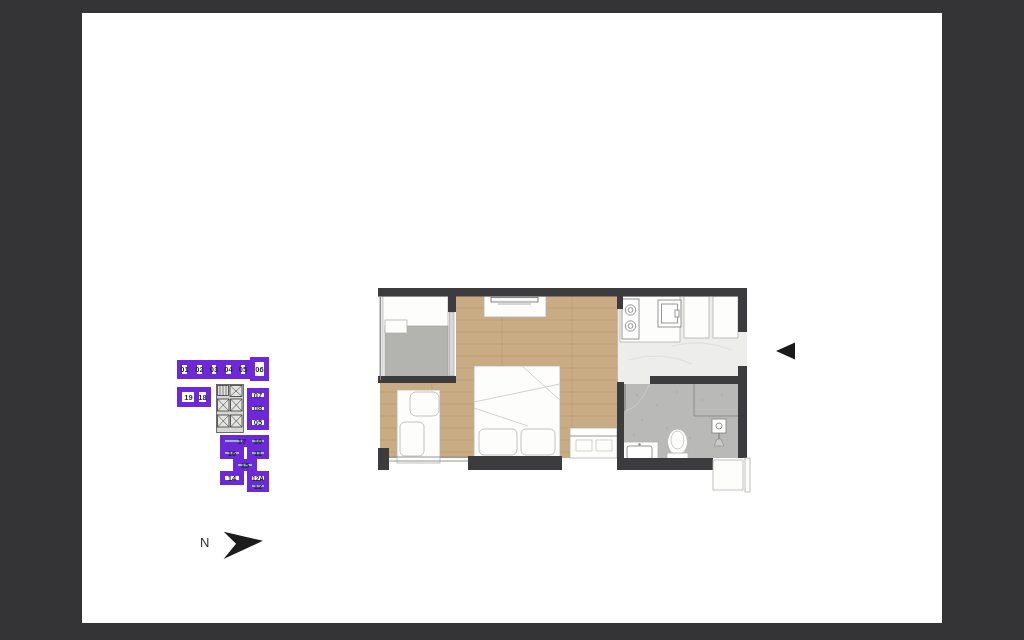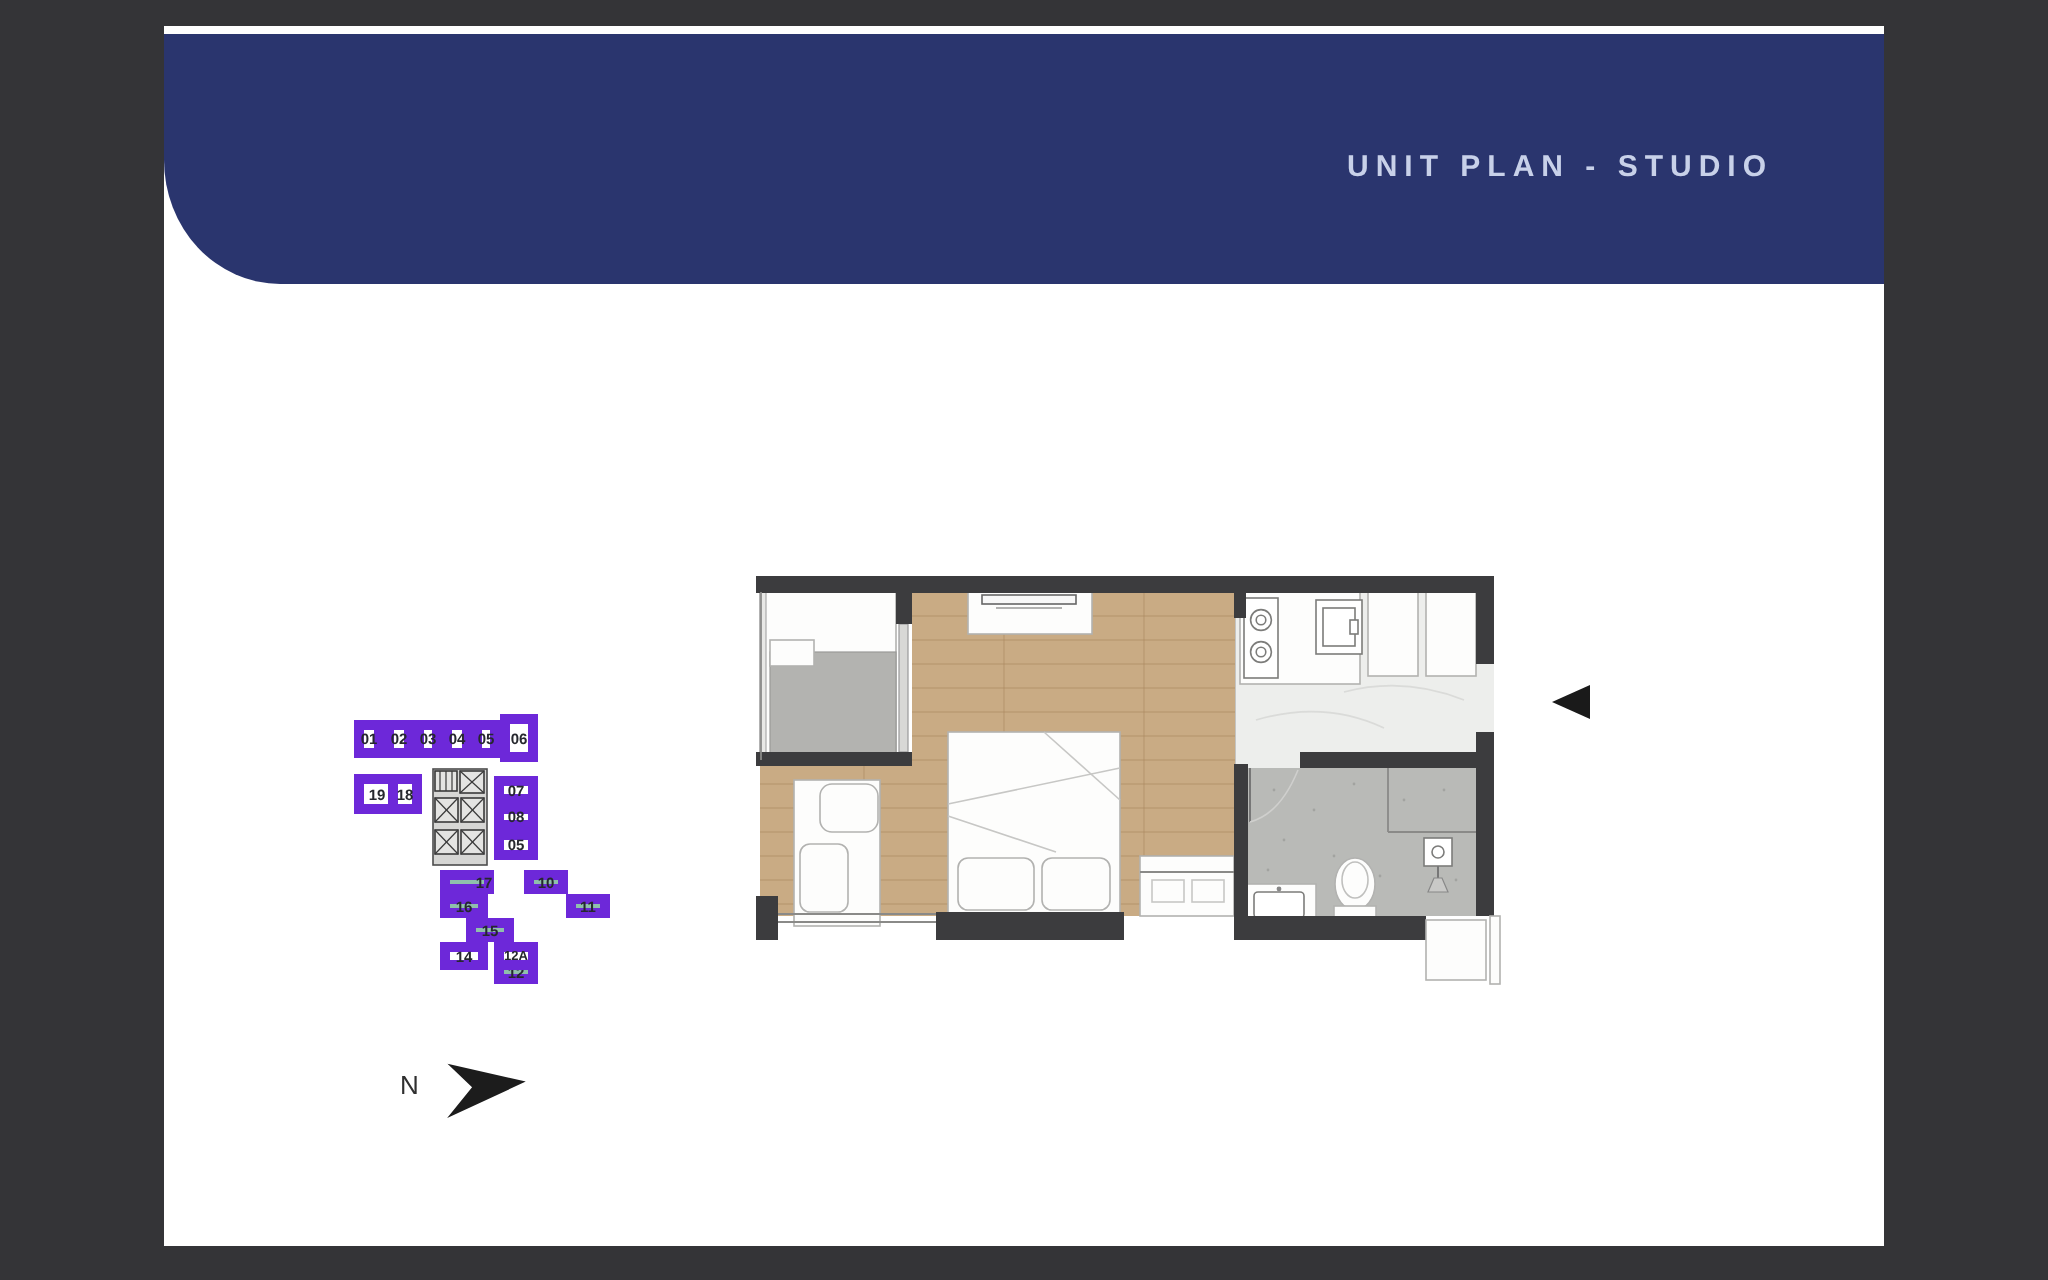--- a/index.html
+++ b/index.html
@@ -57,43 +57,40 @@
   .lite{stroke:#c7c7c5;stroke-width:0.8;fill:none;}
   .fixture{fill:#fff;stroke:#7c7c7a;stroke-width:0.8;}
   .coreb{fill:#e4e4e2;stroke:#3a3a3a;stroke-width:0.8;}
   .corex{stroke:#3a3a3a;stroke-width:0.6;}
 </style>
 </head>
 <body>
 
 <div class="sheet">
 
-  <div class="band">
-    <div class="title">UNIT PLAN - STUDIO</div>
-  </div>
 
 
   <div class="keyplan">
     <div class="kp-cell" style="left:9px;top:6px;width:15px;height:19px;">01</div>
     <div class="kp-cell" style="left:24px;top:6px;width:15px;height:19px;">02</div>
     <div class="kp-cell" style="left:39px;top:6px;width:14px;height:19px;">03</div>
     <div class="kp-cell" style="left:53px;top:6px;width:15px;height:19px;">04</div>
     <div class="kp-cell" style="left:68px;top:6px;width:14px;height:19px;">05</div>
     <div class="kp-cell" style="left:82px;top:3px;width:19px;height:24px;">06</div>
     <div class="kp-cell" style="left:9px;top:33px;width:23px;height:20px;">19</div>
     <div class="kp-cell" style="left:26px;top:33px;width:17px;height:20px;">18</div>
     <div class="kp-cell" style="left:79px;top:34px;width:22px;height:14px;">07</div>
     <div class="kp-cell" style="left:79px;top:48px;width:22px;height:13px;">08</div>
     <div class="kp-cell" style="left:79px;top:61px;width:22px;height:15px;">05</div>
     <div class="kp-cell hl" style="left:52px;top:81px;width:24px;height:12px;padding-left:17px;">17</div>
     <div class="kp-cell hl" style="left:52px;top:93px;width:24px;height:12px;">16</div>
     <div class="kp-cell hl" style="left:65px;top:105px;width:24px;height:12px;">15</div>
     <div class="kp-cell" style="left:52px;top:117px;width:24px;height:14px;">14</div>
-    <div class="kp-cell hl" style="left:79px;top:81px;width:22px;height:12px;margin-left:15px;">10</div>
-    <div class="kp-cell hl" style="left:79px;top:93px;width:22px;height:12px;margin-left:36px;">11</div>
+    <div class="kp-cell hl" style="left:79px;top:81px;width:22px;height:12px;">10</div>
+    <div class="kp-cell hl" style="left:79px;top:93px;width:22px;height:12px;">11</div>
     <div class="kp-cell hl" style="left:79px;top:105px;width:22px;height:12px;margin-top:21px;">12</div>
     <div class="kp-cell small" style="left:79px;top:117px;width:22px;height:14px;">12A</div>
     <svg class="kp-core" viewBox="0 0 28 49">
       <rect x="0.5" y="0.5" width="27" height="48" fill="#d6d6d4" stroke="#4d4d4d" stroke-width="0.8"></rect>
       <rect class="coreb" x="1.5" y="1.5" width="11" height="10"></rect>
       <line class="corex" x1="4" y1="1.5" x2="4" y2="11.5"></line>
       <line class="corex" x1="7" y1="1.5" x2="7" y2="11.5"></line>
       <line class="corex" x1="10" y1="1.5" x2="10" y2="11.5"></line>
       <rect class="coreb" x="14" y="1.5" width="12" height="11"></rect>
       <line class="corex" x1="14" y1="1.5" x2="26" y2="12.5"></line>

